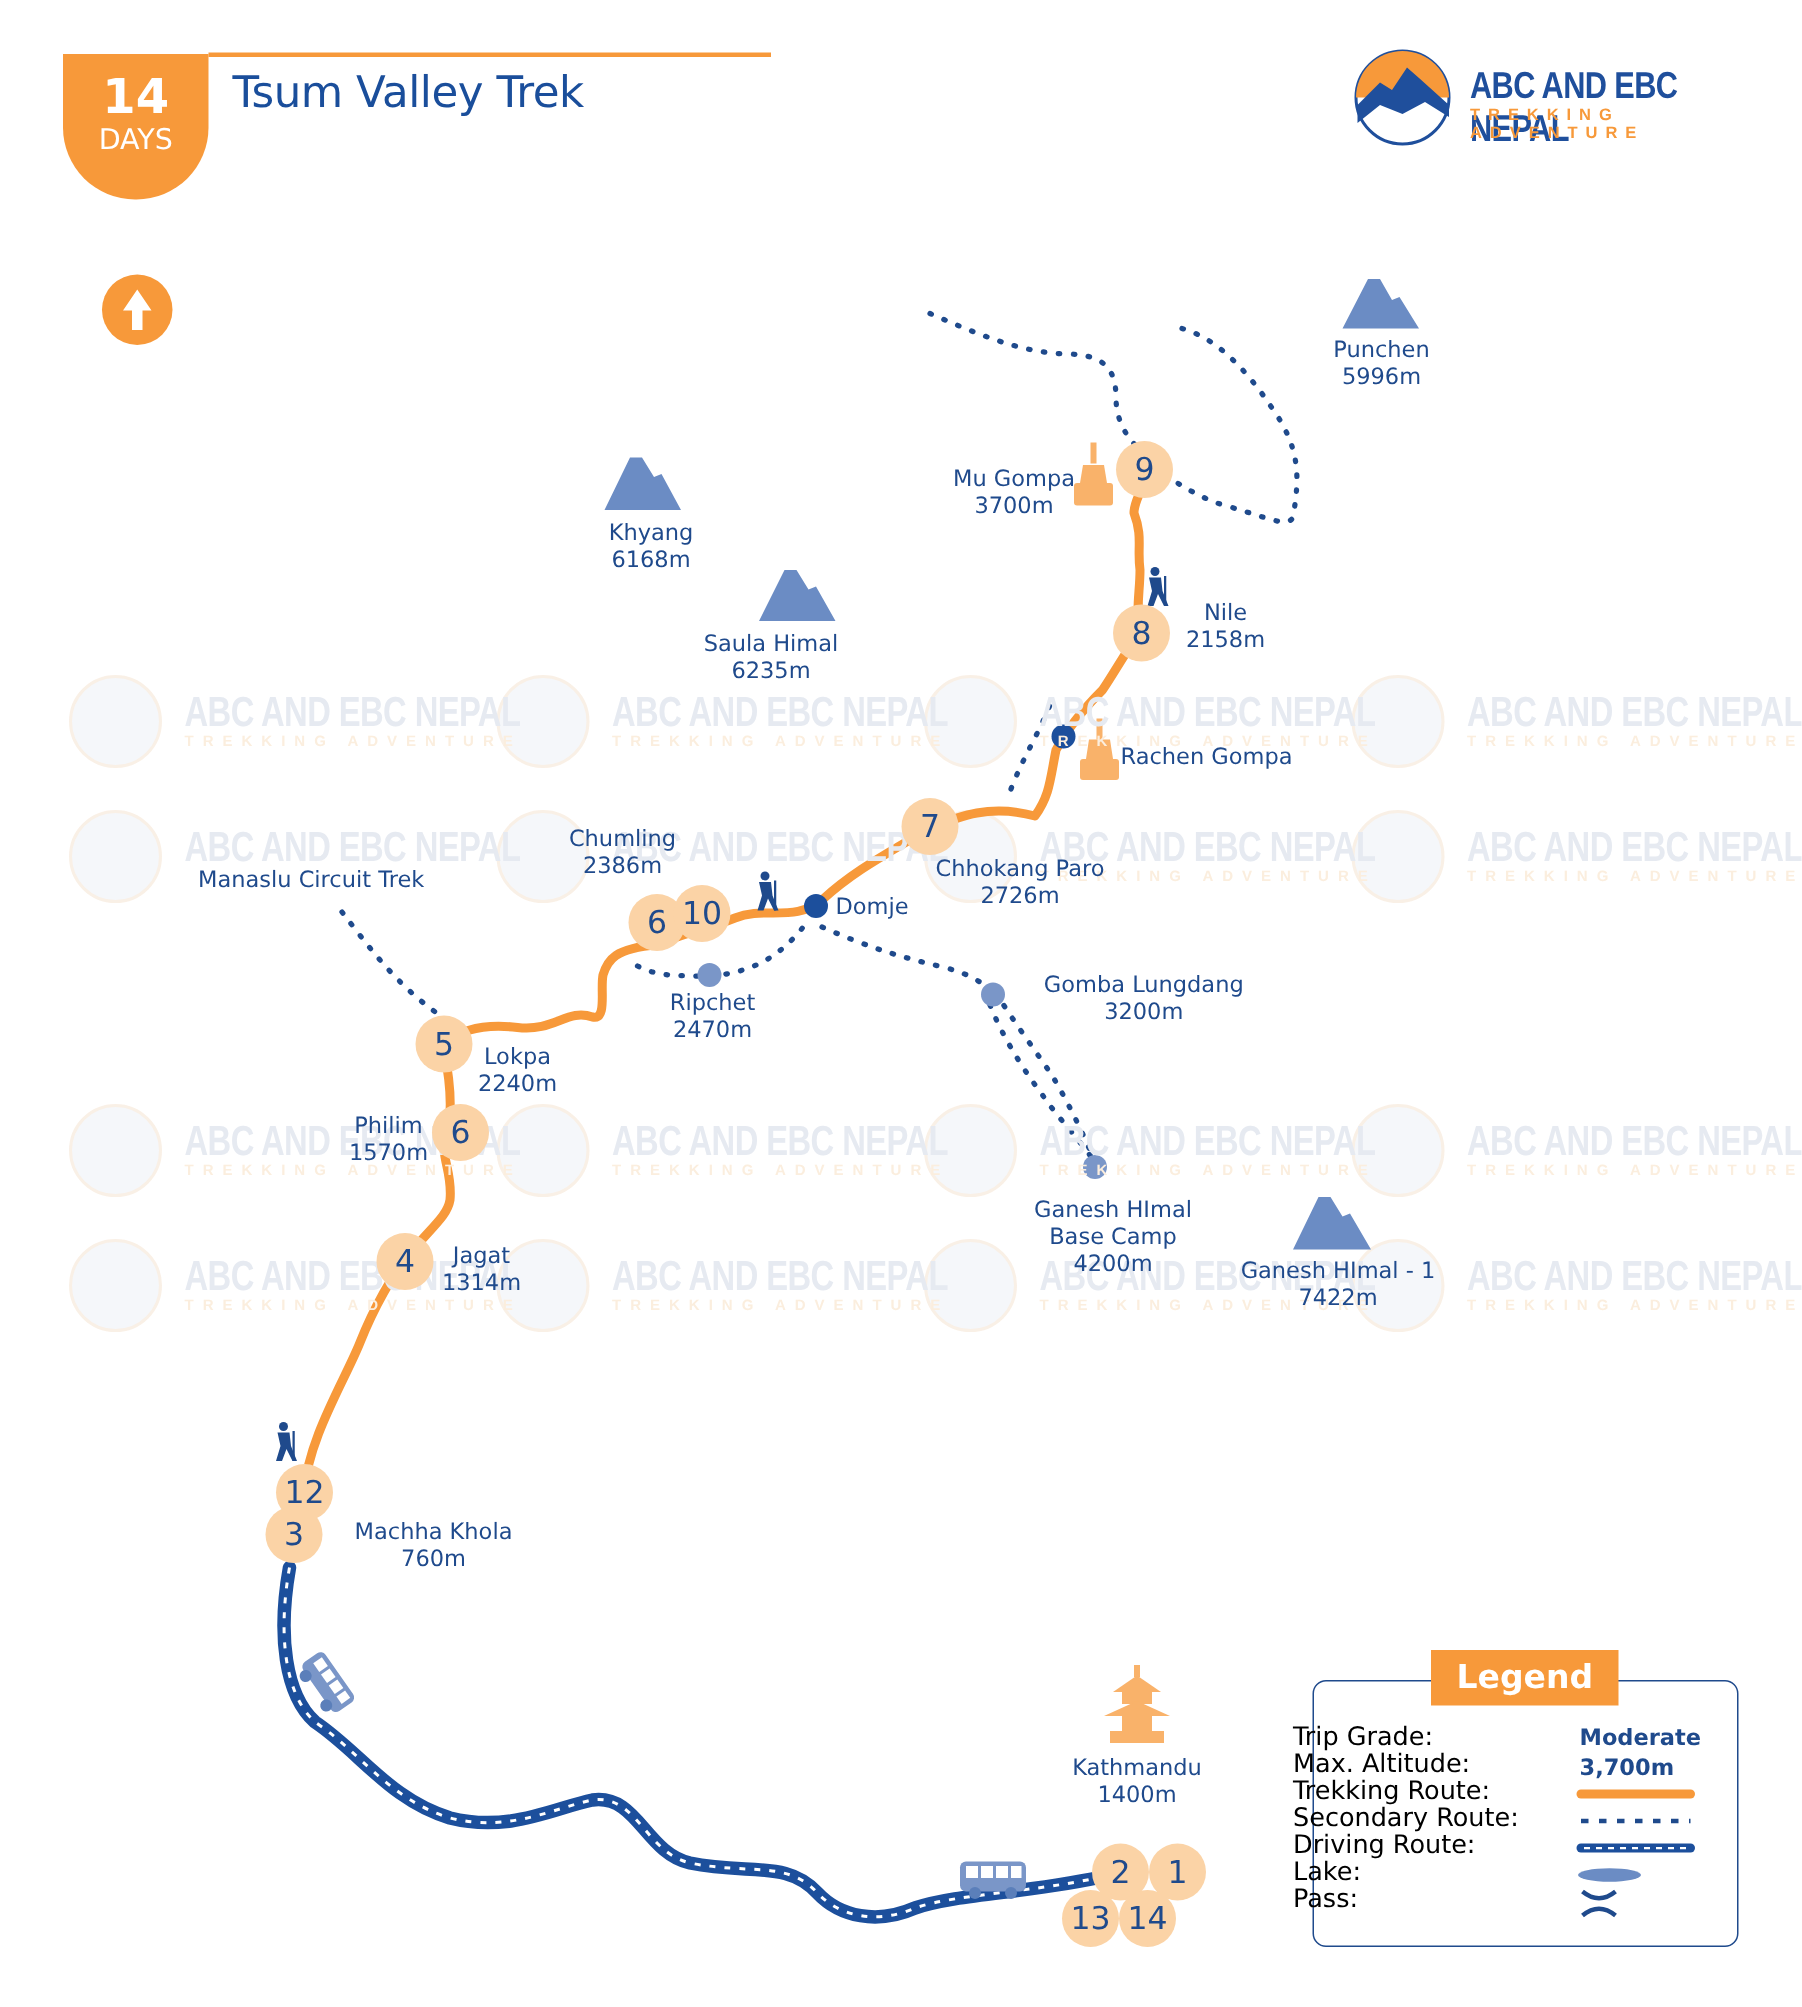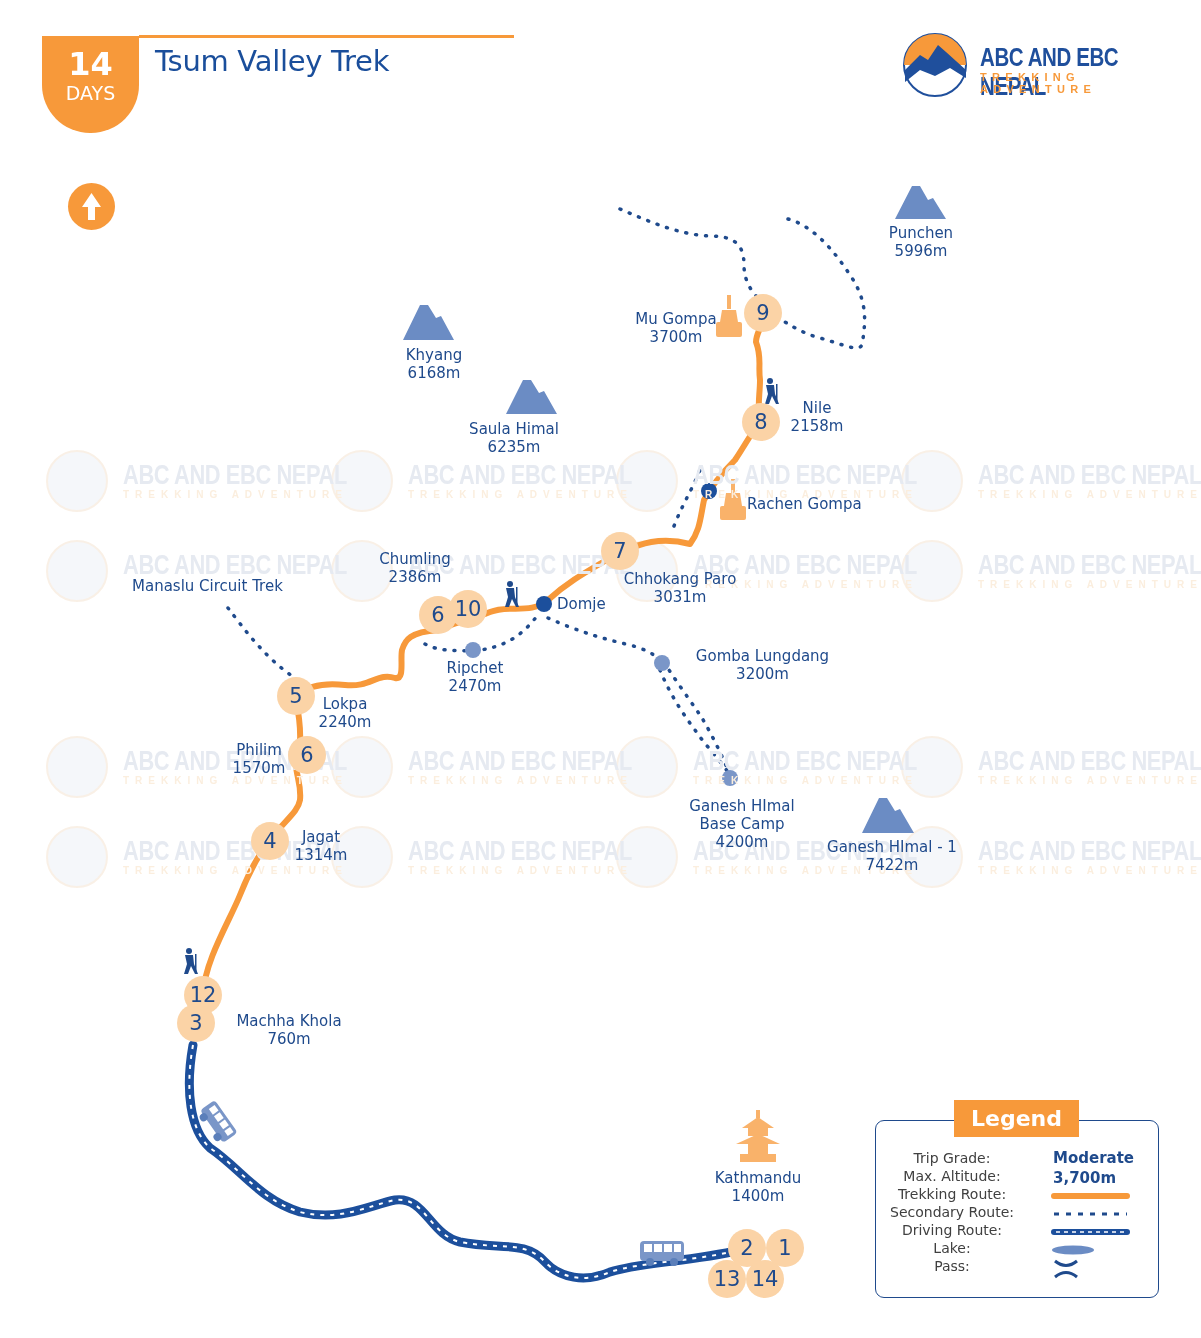--- a/index.html
+++ b/index.html
@@ -31,21 +31,21 @@
 
   .watermark-main { font-family: "Liberation Sans", sans-serif; font-weight: bold; font-size: 28px; color: #e6eaf1;
                     transform: scaleX(0.78); transform-origin: left; white-space: nowrap; letter-spacing:-0.5px; }
   .watermark-sub { font-family: "Liberation Sans", sans-serif; font-weight: bold; font-size: 10px; color: #fbeede;
                    letter-spacing: 6px; white-space: nowrap; }
 
   
   .legend-box { left: 875px; top: 1120px; width: 282px; height: 176px; border: 1.5px solid #1f4a8c; border-radius: 9px; }
   .legend-title { left: 954px; top: 1100px; width: 125px; height: 37px; background: #f7993a; color: #fff;
                   font-size: 22px; font-weight: bold; text-align: center; line-height: 37px; }
-  .legend-row-label { font-size: 14px; color: #404040; text-align: center; width: 180px; line-height: 18px; }
+  .legend-row-label { font-size: 17px; color: #000000; text-align: left; width: 180px; line-height: 18px; }
   .legend-row-value { font-size: 15px; color: #1f4a8c; font-weight: bold; line-height: 18px; }
 </style>
 </head>
 <body>
 
 <svg id="map-svg" viewBox="0 0 1201 1338" xmlns="http://www.w3.org/2000/svg">
 
   <g opacity="0.55">
     <g fill="#eef1f6" stroke="#f5e4d2" stroke-width="2">
       <circle cx="77" cy="481" r="30"></circle>
@@ -247,21 +247,21 @@
   <div>Mu Gompa</div>
   <div>3700m</div>
 </div>
 <div class="abs lbl" style="left:782px;top:399px;width:70px;">
   <div>Nile</div>
   <div>2158m</div>
 </div>
 <div class="abs lbl left" style="left:747px;top:495px;">Rachen Gompa</div>
 <div class="abs lbl" style="left:614px;top:570px;width:132px;">
   <div>Chhokang Paro</div>
-  <div>3031m</div>
+  <div>2726m</div>
 </div>
 <div class="abs lbl left" style="left:557px;top:595px;">Domje</div>
 <div class="abs lbl" style="left:370px;top:550px;width:90px;">
   <div>Chumling</div>
   <div>2386m</div>
 </div>
 <div class="abs lbl" style="left:435px;top:659px;width:80px;">
   <div>Ripchet</div>
   <div>2470m</div>
 </div>

